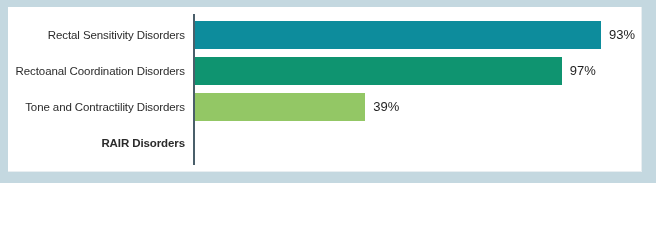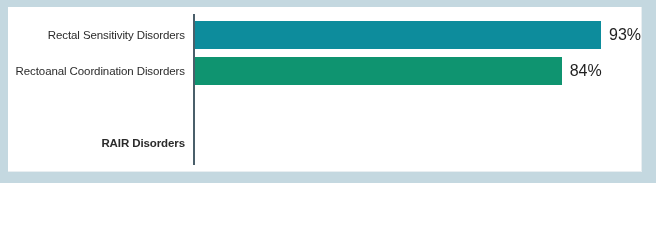--- a/index.html
+++ b/index.html
@@ -80,21 +80,21 @@
     left: 0;
     top: 5px;
     height: 28px;
     border-radius: 0;
   }
   .value-label {
     position: absolute;
     top: 0;
     height: 38px;
     line-height: 38px;
-    font-size: 16px;
+    font-size: 13px;
     color: #1f1f1f;
     white-space: nowrap;
   }
 </style>
 </head>
 <body>
 
 <div id="chart-frame" style="background: rgb(196, 216, 224);">
   <div id="chart-panel" style="background: rgb(255, 255, 255);">
     <div id="plot-area">
@@ -106,24 +106,31 @@
         <div class="bar-track">
           <div class="bar" id="bar0" style="width: 406px; background: rgb(13, 140, 156);"></div>
           <div class="value-label" id="val0" style="left: 414px;">93%</div>
         </div>
       </div>
 
       <div class="bar-row r1">
         <div class="cat-label" style="color: rgb(43, 43, 43);">Rectoanal Coordination Disorders</div>
         <div class="bar-track">
           <div class="bar" id="bar1" style="width: 366.71px; background: rgb(15, 148, 112);"></div>
-          <div class="value-label" id="val1" style="left: 374.71px;">84%</div>
+          <div class="value-label" id="val1" style="left: 374.71px;">97%</div>
         </div>
       </div>
 
+      <div class="bar-row r2">
+        <div class="cat-label" style="color: rgb(43, 43, 43);">Tone and Contractility Disorders</div>
+        <div class="bar-track">
+          <div class="bar" id="bar2" style="width: 170.258px; background: rgb(147, 199, 101);"></div>
+          <div class="value-label" id="val2" style="left: 178.258px;">39%</div>
+        </div>
+      </div>
 
       <div class="bar-row r3">
         <div class="cat-label" style="color: rgb(43, 43, 43);">RAIR Disorders</div>
       </div>
 
     </div>
   </div>
 </div>
 
 </body></html>

